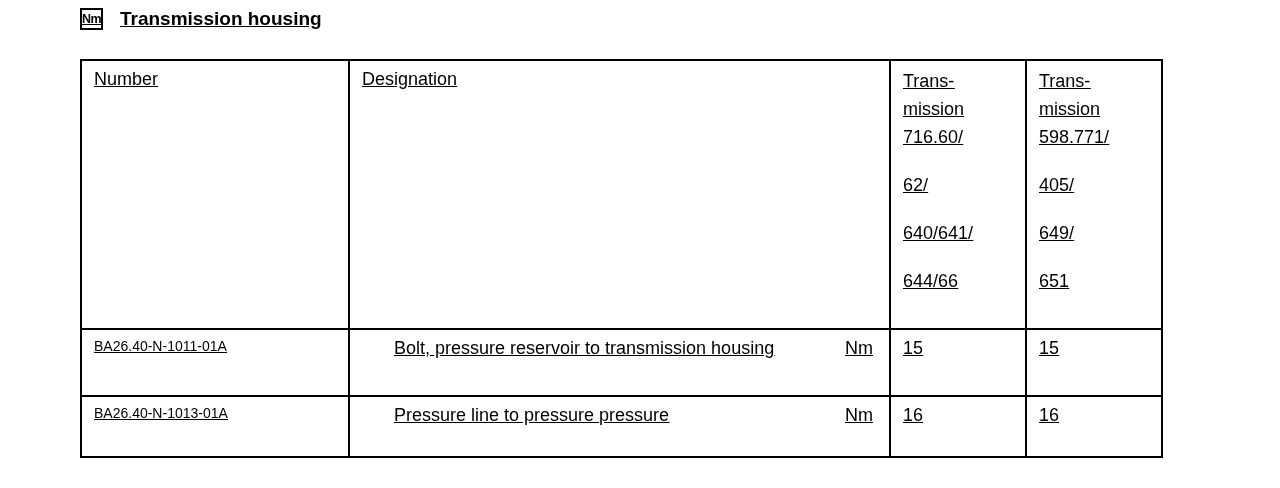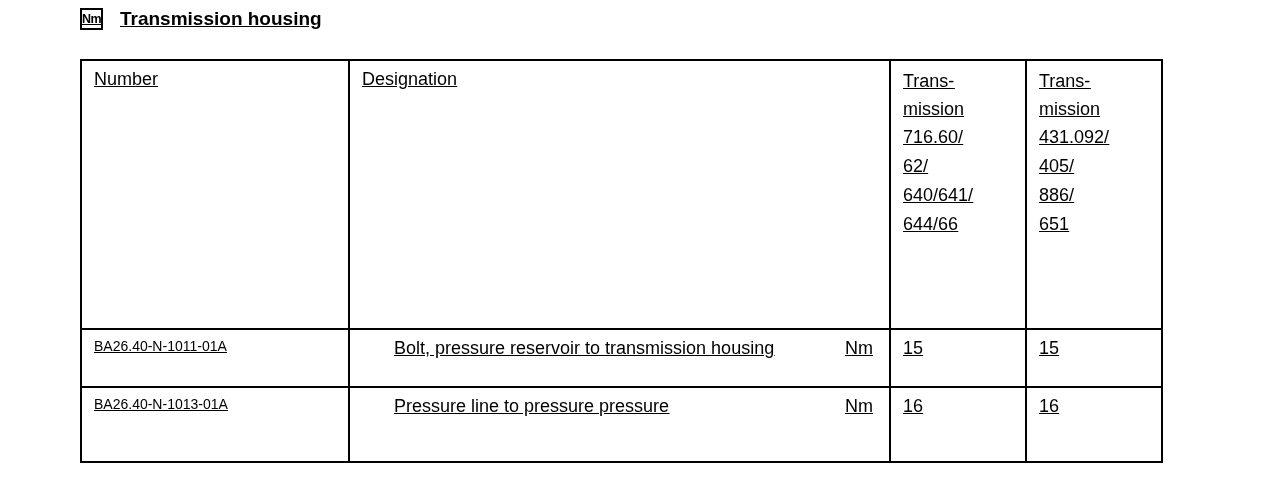--- a/index.html
+++ b/index.html
@@ -51,21 +51,21 @@
     line-height: 24px;
     overflow: hidden;
   }
   td.cell-number { padding-left: 8px; }
   tr.data-row td.cell-number {
     font-size: 14px;
     line-height: 18px;
     padding-top: 7px;
   }
   .hline { line-height: 28px; white-space: nowrap; }
-  .hline.gap { margin-top: 1px; }
+  .hline.gap { margin-top: 20px; }
   .desig-wrap {
     display: flex;
     align-items: flex-start;
     justify-content: space-between;
   }
   .desig-text { max-width: 400px; margin-left: 32px; }
   .unit { white-space: nowrap; padding-right: 4px; }
 </style>
 </head>
 <body>
@@ -90,40 +90,40 @@
         <div class="hline">Trans-</div>
         <div class="hline">mission</div>
         <div class="hline">716.60/</div>
         <div class="hline gap">62/</div>
         <div class="hline gap">640/641/</div>
         <div class="hline gap">644/66</div>
       </td>
       <td>
         <div class="hline">Trans-</div>
         <div class="hline">mission</div>
-        <div class="hline">431.092/</div>
+        <div class="hline">598.771/</div>
         <div class="hline gap">405/</div>
-        <div class="hline gap">886/</div>
+        <div class="hline gap">649/</div>
         <div class="hline gap">651</div>
       </td>
     </tr>
 
-    <tr class="data-row" style="height:58px">
+    <tr class="data-row" style="height:67px">
       <td class="cell-number">BA26.40-N-1011-01A</td>
       <td>
         <div class="desig-wrap">
           <div class="desig-text">Bolt, pressure reservoir to transmission housing</div>
           <div class="unit">Nm</div>
         </div>
       </td>
       <td>15</td>
       <td>15</td>
     </tr>
 
-    <tr class="data-row" style="height:75px">
+    <tr class="data-row" style="height:61px">
       <td class="cell-number">BA26.40-N-1013-01A</td>
       <td>
         <div class="desig-wrap">
           <div class="desig-text">Pressure line to pressure pressure</div>
           <div class="unit">Nm</div>
         </div>
       </td>
       <td>16</td>
       <td>16</td>
     </tr>

